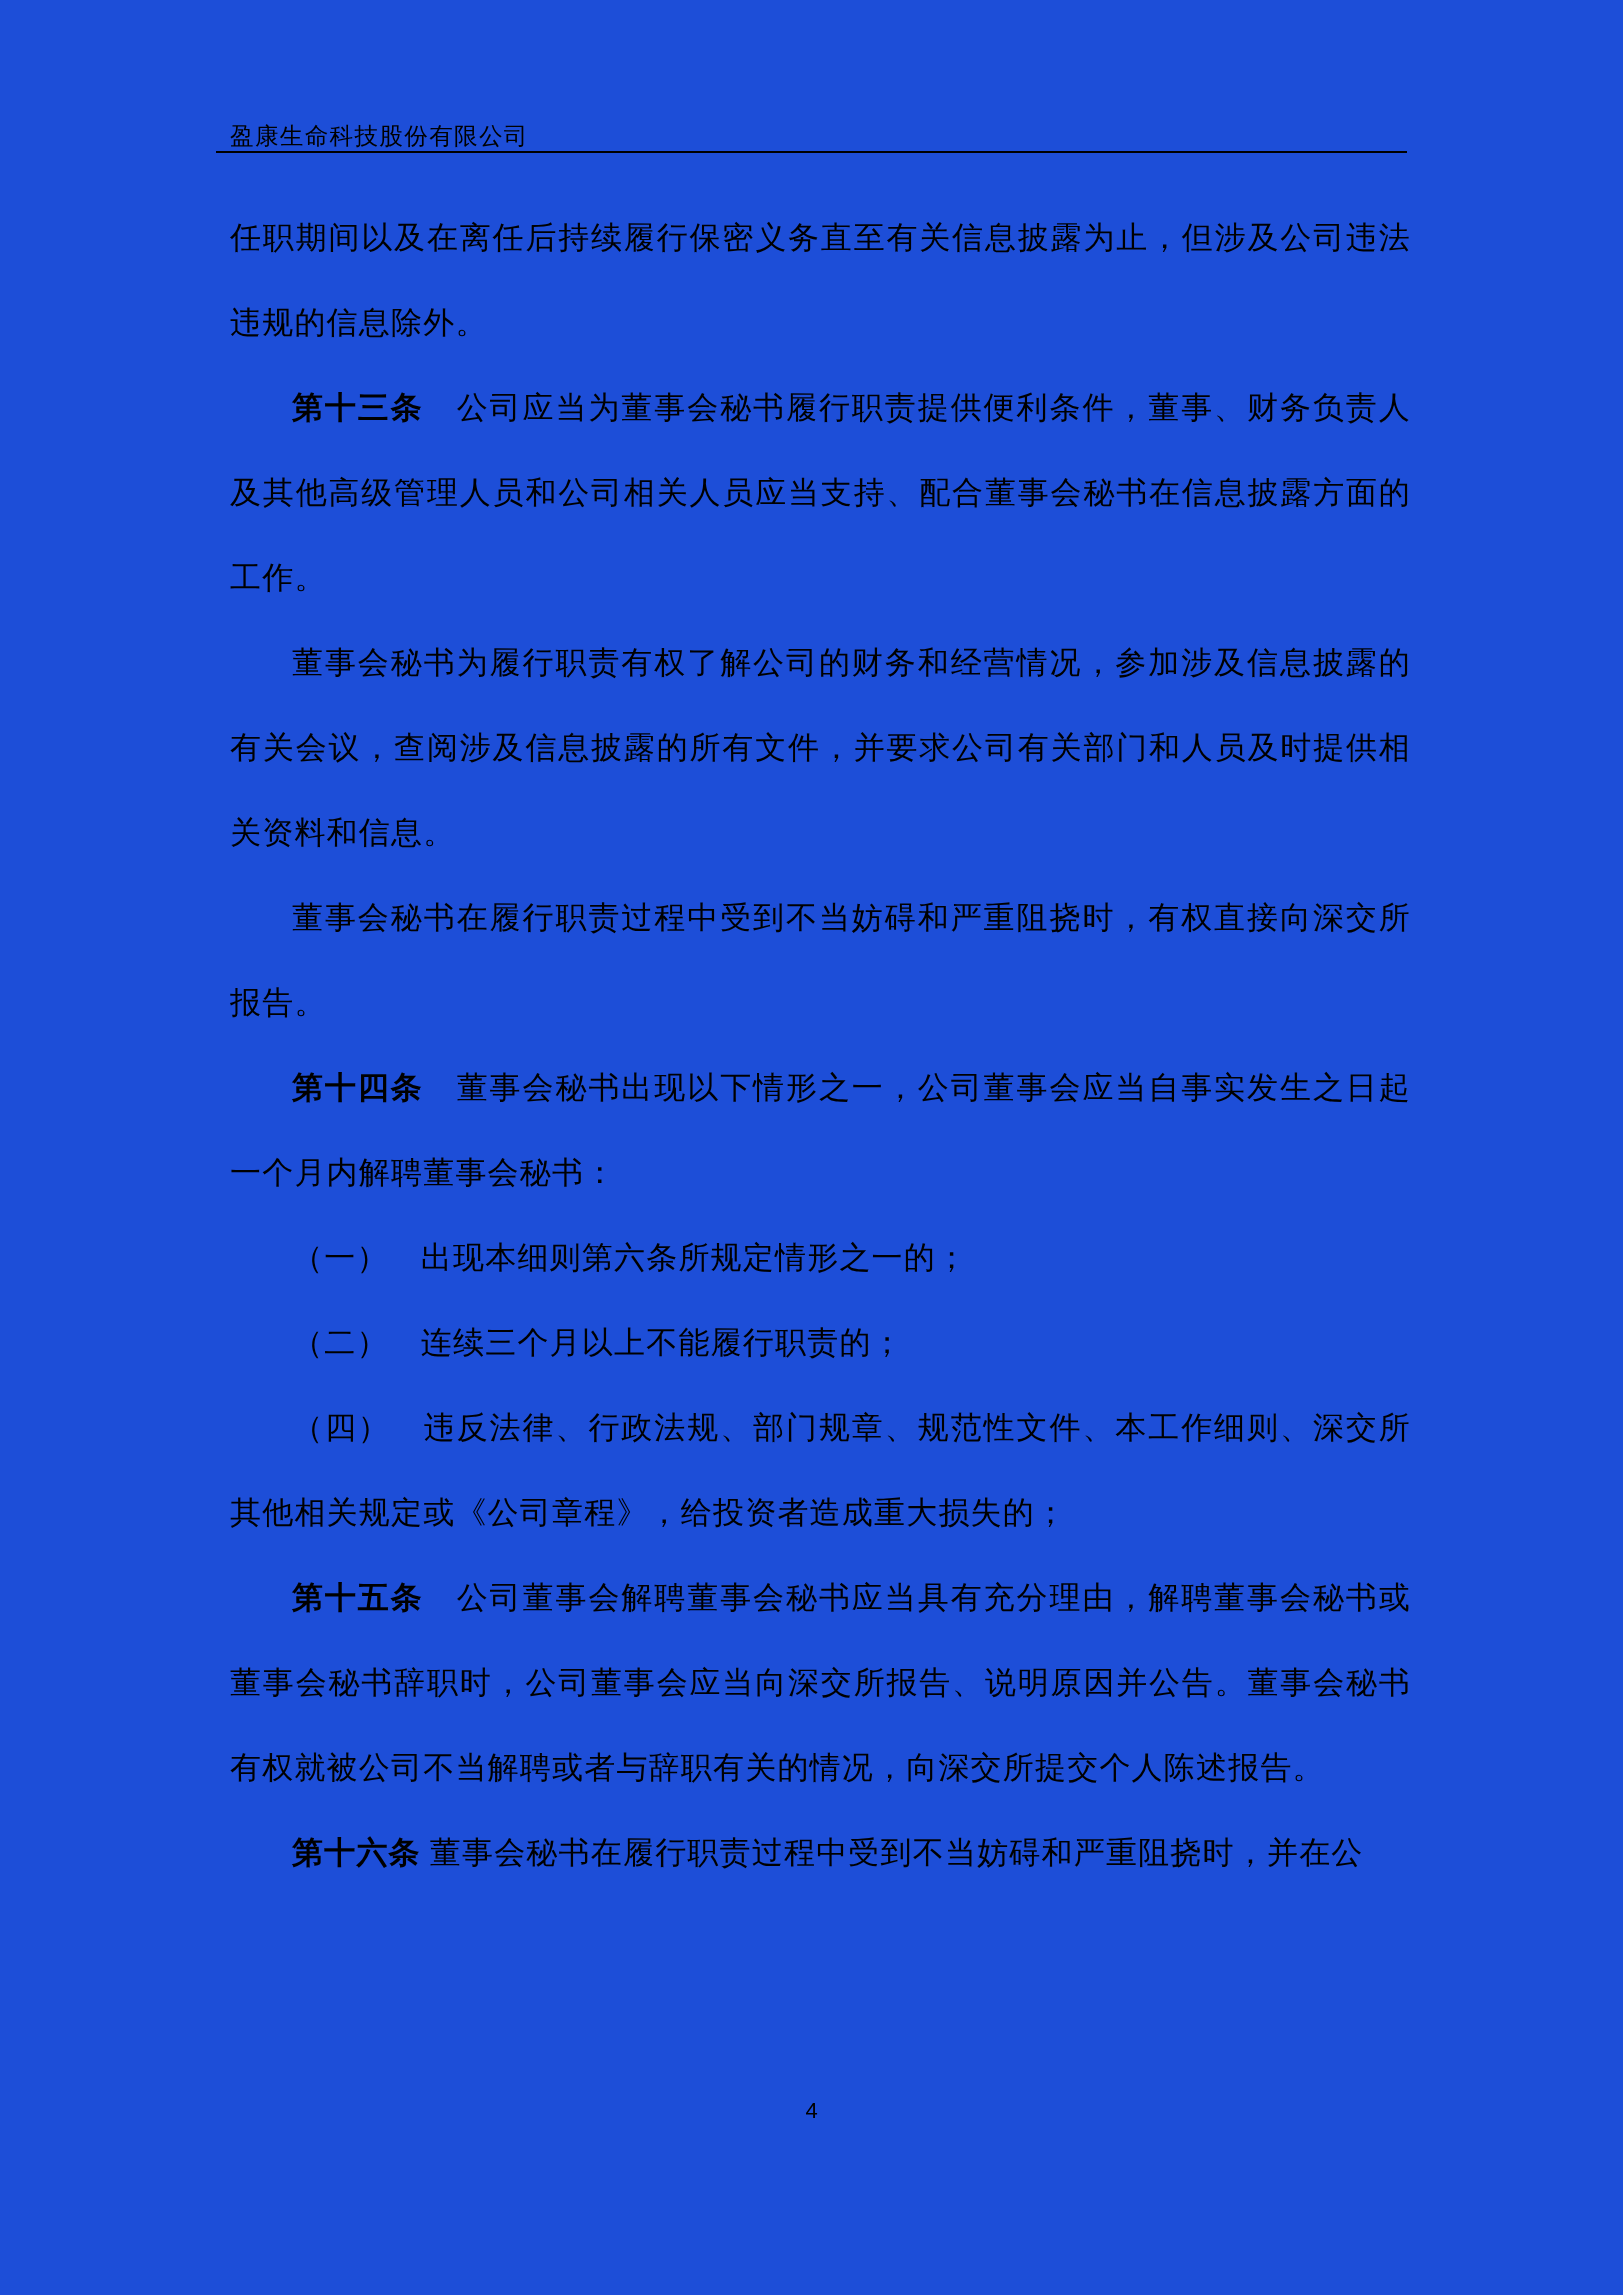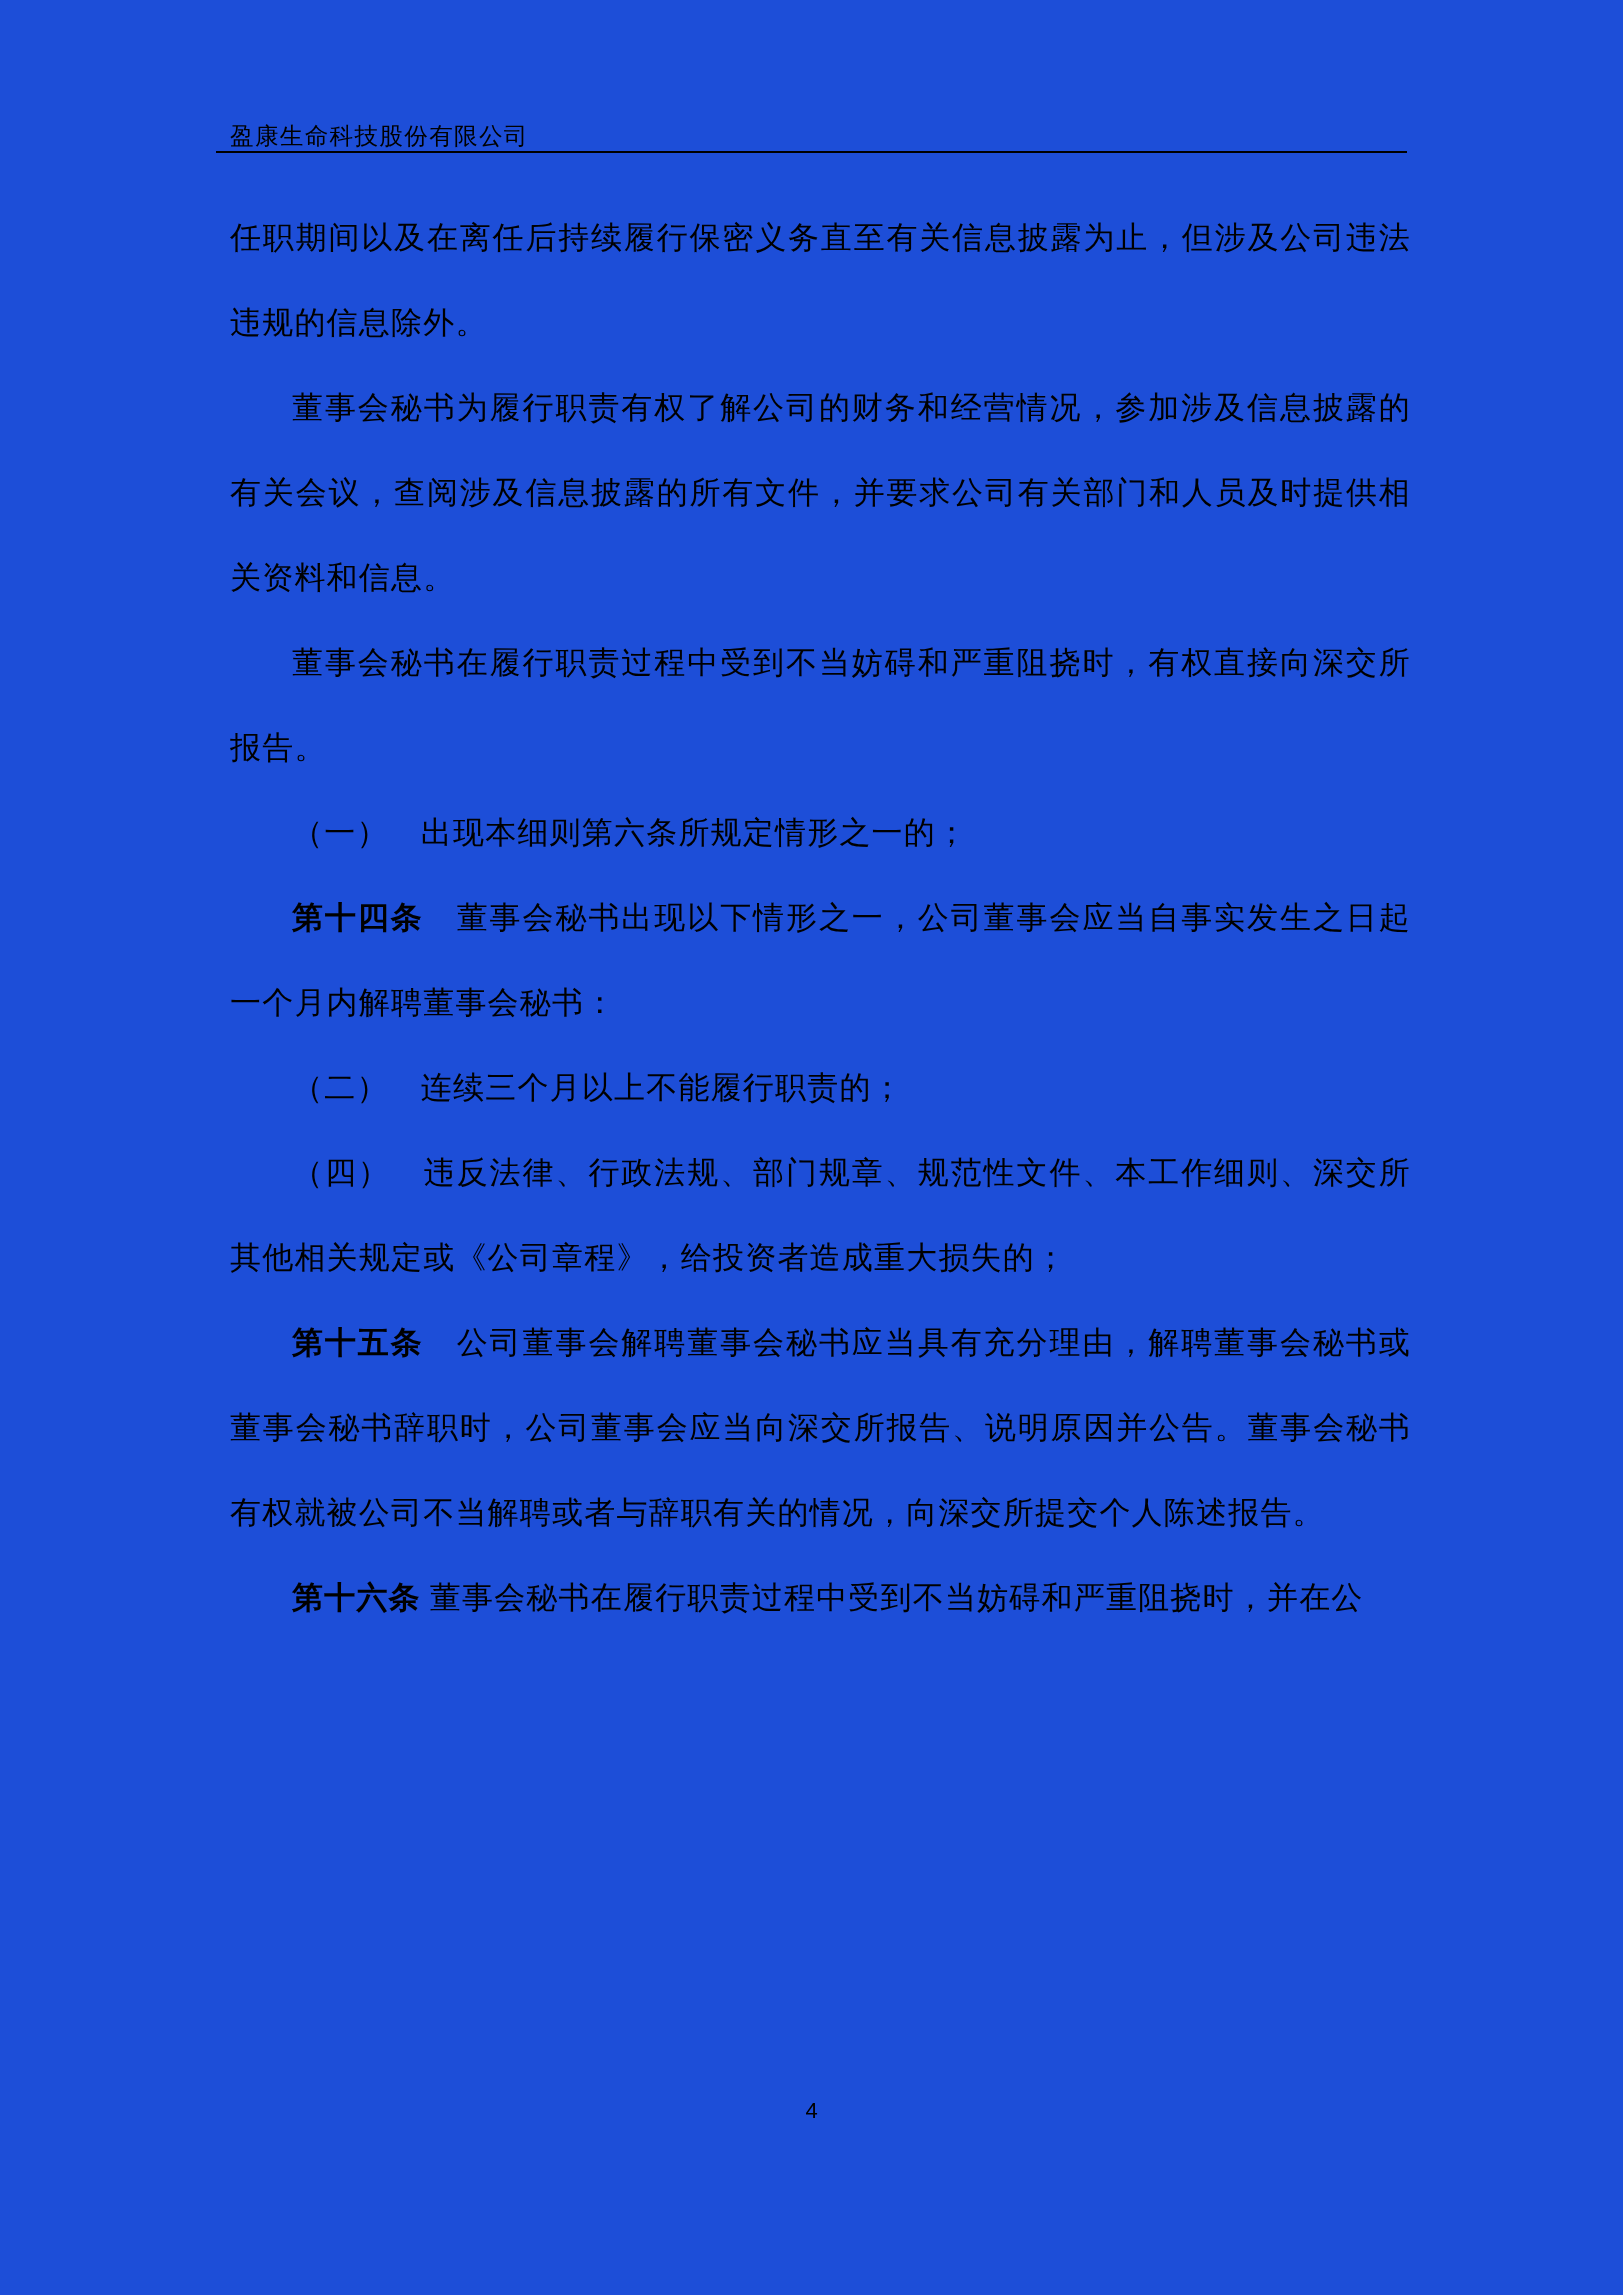--- a/index.html
+++ b/index.html
@@ -70,24 +70,25 @@
 
 <div class="page">
 
   <header>
     <div class="header-company">盈康生命科技股份有限公司</div>
     <div class="header-rule"></div>
   </header>
 
   <main class="doc-body" id="doc-body">
       <p class="no-indent"><span>任职期间以及在离任后持续履行保密义务直至有关信息披露为止，但涉及公司违法违规的信息除外。</span></p>
+      <p><b class="art">第十三条</b><span>　公司应当为董事会秘书履行职责提供便利条件，董事、财务负责人及其他高级管理人员和公司相关人员应当支持、配合董事会秘书在信息披露方面的工作。</span></p>
       <p><span>董事会秘书为履行职责有权了解公司的财务和经营情况，参加涉及信息披露的有关会议，查阅涉及信息披露的所有文件，并要求公司有关部门和人员及时提供相关资料和信息。</span></p>
       <p><span>董事会秘书在履行职责过程中受到不当妨碍和严重阻挠时，有权直接向深交所报告。</span></p>
+      <p><b class="art">第十四条</b><span>　董事会秘书出现以下情形之一，公司董事会应当自事实发生之日起一个月内解聘董事会秘书：</span></p>
       <p><span>（一）　出现本细则第六条所规定情形之一的；</span></p>
-      <p><b class="art">第十四条</b><span>　董事会秘书出现以下情形之一，公司董事会应当自事实发生之日起一个月内解聘董事会秘书：</span></p>
       <p><span>（二）　连续三个月以上不能履行职责的；</span></p>
       <p><span>（四）　违反法律、行政法规、部门规章、规范性文件、本工作细则、深交所其他相关规定或《公司章程》，给投资者造成重大损失的；</span></p>
       <p><b class="art">第十五条</b><span>　公司董事会解聘董事会秘书应当具有充分理由，解聘董事会秘书或董事会秘书辞职时，公司董事会应当向深交所报告、说明原因并公告。董事会秘书有权就被公司不当解聘或者与辞职有关的情况，向深交所提交个人陈述报告。</span></p>
       <p><b class="art">第十六条</b><span> 董事会秘书在履行职责过程中受到不当妨碍和严重阻挠时，并在公</span></p>
     </main>
 
   <footer>
     <div class="page-number">4</div>
   </footer>
 

